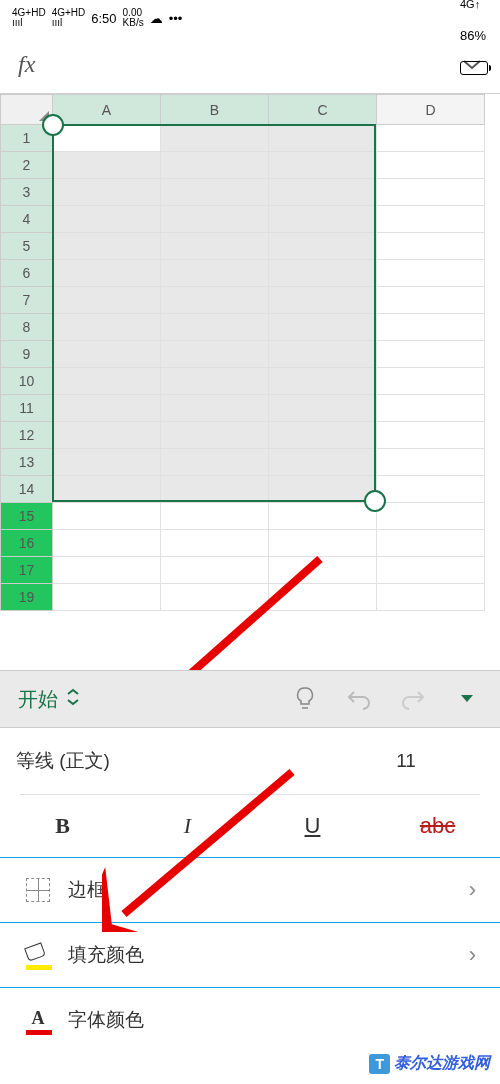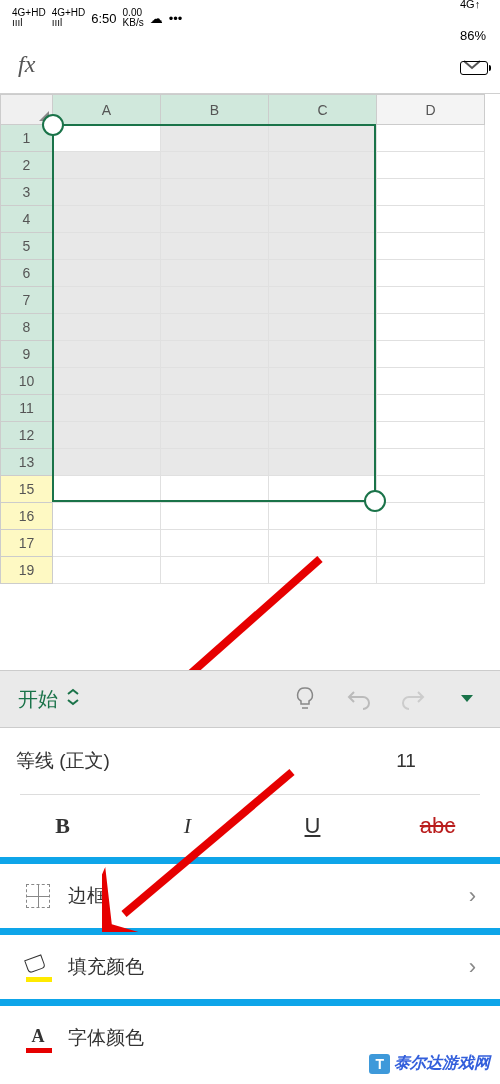--- a/index.html
+++ b/index.html
@@ -16,21 +16,21 @@
     .formula-bar { height: 58px; border-bottom: 1px solid #d0d0d0; display: flex; align-items: center; padding: 0 18px; }
     .fx-label { font-family: 'Times New Roman', serif; font-style: italic; font-size: 24px; color: #555; }
     .collapse-chevron { margin-left: auto; }
     
     .spreadsheet { position: relative; height: 576px; overflow: hidden; }
     .sheet-table { border-collapse: collapse; font-size: 14px; color: #555; }
     .corner-cell { width: 52px; height: 30px; background: #f0f0f0; border: 1px solid #ccc; position: relative; }
     .corner-tri { position: absolute; right: 3px; bottom: 3px; width: 0; height: 0; border-left: 10px solid transparent; border-bottom: 10px solid #888; }
     .col-header { width: 108px; height: 30px; background: #f4f4f4; border: 1px solid #ccc; text-align: center; font-weight: normal; }
     .col-header.selected { background: #d0e8dc; }
-    .row-header { width: 52px; background: #fef9c3; border: 1px solid #ccc; text-align: center; font-weight: normal; }
+    .row-header { width: 52px; background: #22c55e; border: 1px solid #ccc; text-align: center; font-weight: normal; }
     .row-header.selected { background: #d0e8dc; }
     .cell { width: 108px; height: 27px; border: 1px solid #e0e0e0; background: #fff; }
     .cell.selected { background: #e8e8e8; }
     .cell.active { background: #fff; }
     
     .selection-border { position: absolute; top: 30px; left: 52px; width: 324px; height: 378px; border: 2px solid #1a7349; pointer-events: none; }
     .handle { position: absolute; width: 22px; height: 22px; border: 2px solid #1a7349; border-radius: 50%; background: #fff; }
     .handle-tl { top: 20px; left: 42px; }
     .handle-br { top: 396px; left: 364px; }
     
@@ -50,21 +50,21 @@
     
     .divider { height: 1px; background: #ddd; margin: 0 20px; }
     
     .style-row { display: flex; padding: 18px 0; }
     .style-btn { flex: 1; text-align: center; font-size: 22px; color: #333; }
     .bold-btn { font-weight: 900; font-family: Georgia, serif; }
     .italic-btn { font-style: italic; font-family: Georgia, serif; }
     .underline-btn { text-decoration: underline; }
     .strike-btn { text-decoration: line-through; color: #b91c1c; }
     
-    .menu-row { display: flex; align-items: center; padding: 18px 24px; font-size: 19px; color: #333; gap: 16px; border-top: 7px solid #0ea5e9; }
+    .menu-row { display: flex; align-items: center; padding: 18px 24px; font-size: 19px; color: #333; gap: 16px; border-top: 1px solid #0ea5e9; }
     .menu-icon { width: 28px; height: 28px; display: flex; align-items: center; justify-content: center; }
     .menu-label { flex: 1; }
     .chevron-right { color: #888; font-size: 22px; }
     
     .border-icon { width: 24px; height: 24px; border: 1px dashed #888; position: relative; }
     .border-icon::before, .border-icon::after { content: ''; position: absolute; background: #888; }
     .border-icon::before { left: 50%; top: 0; width: 1px; height: 100%; }
     .border-icon::after { top: 50%; left: 0; height: 1px; width: 100%; }
     
     .fill-icon { width: 24px; height: 20px; position: relative; }
@@ -208,20 +208,27 @@
           <td class="cell"></td>
         </tr>
         <tr>
           <th class="row-header selected">13</th>
           <td class="cell selected"></td>
           <td class="cell selected"></td>
           <td class="cell selected"></td>
           <td class="cell"></td>
         </tr>
         <tr>
+          <th class="row-header selected">14</th>
+          <td class="cell selected"></td>
+          <td class="cell selected"></td>
+          <td class="cell selected"></td>
+          <td class="cell"></td>
+        </tr>
+        <tr>
           <th class="row-header">15</th>
           <td class="cell"></td>
           <td class="cell"></td>
           <td class="cell"></td>
           <td class="cell"></td>
         </tr>
         <tr>
           <th class="row-header">16</th>
           <td class="cell"></td>
           <td class="cell"></td>

